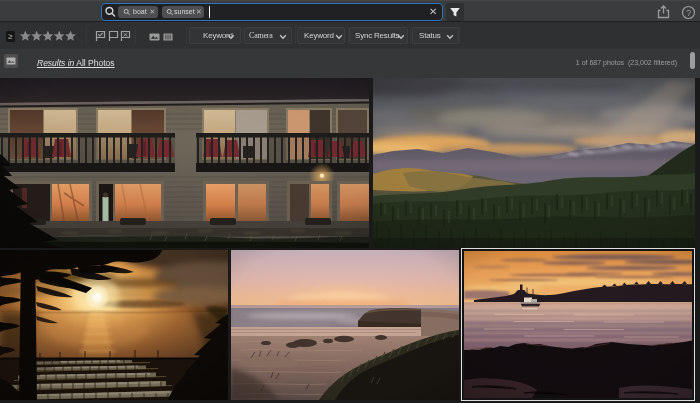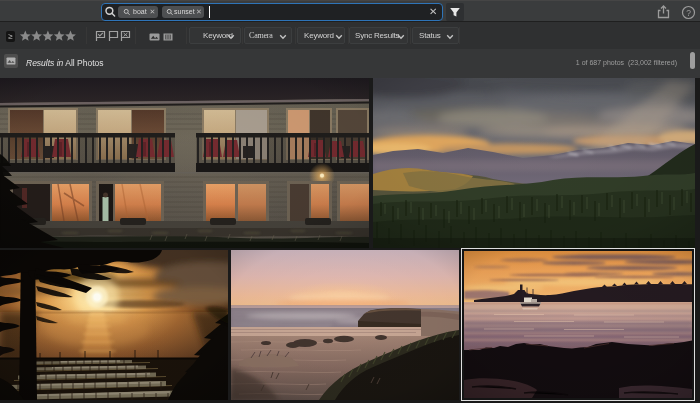--- a/index.html
+++ b/index.html
@@ -135,21 +135,21 @@
     </svg>
 </div>
 
 <div id="resultsbar">
   <div class="abs" style="left:4px; top:5px; width:14px; height:14px; background:#4e4e4e; border-radius:2px;"></div>
   <svg class="abs" style="left:6px; top:8px;" width="10" height="8" viewBox="0 0 11 9">
     <rect x="0.5" y="0.5" width="10" height="8" rx="1" fill="#b0b0b0"></rect>
     <path d="M1.5 6.5 L4 3.5 L6 6.5 Z" fill="#4c4c4c"></path>
     <path d="M5.5 6.5 L7.5 4.5 L9.5 6.5 Z" fill="#4c4c4c"></path>
   </svg>
-  <div class="abs" style="left:26px; top:9px; font-size:8.5px; color:#e0e0e0;"><i>Results in</i> All Photos</div>
+  <div class="abs" style="left:37px; top:9px; font-size:8.5px; color:#e0e0e0;text-decoration:underline;"><i>Results in</i> All Photos</div>
   <div class="abs" style="right:23px; top:10px; font-size:7px; color:#9e9e9e;">1 of 687 photos&nbsp;&nbsp;(23,002 filtered)</div>
   <div class="abs" style="left:690px; top:3px; width:5px; height:17px; background:#9e9e9e; border-radius:2.5px;"></div>
 </div>
 
 <div id="grid">
 
   <svg class="abs" style="left:0; top:0;" width="369" height="170" viewBox="0 0 369 170">
     <defs>
       <linearGradient id="m_wall" x1="0" y1="0" x2="0" y2="1">
         <stop offset="0" stop-color="#5f5a4e"></stop>

